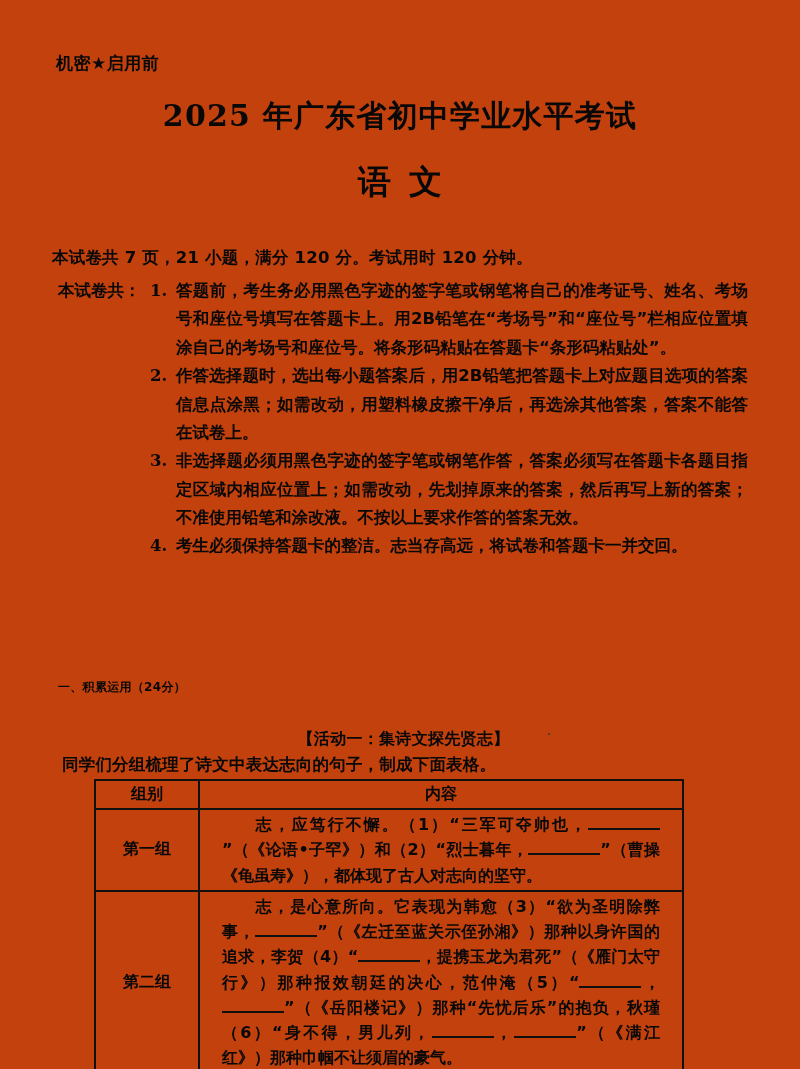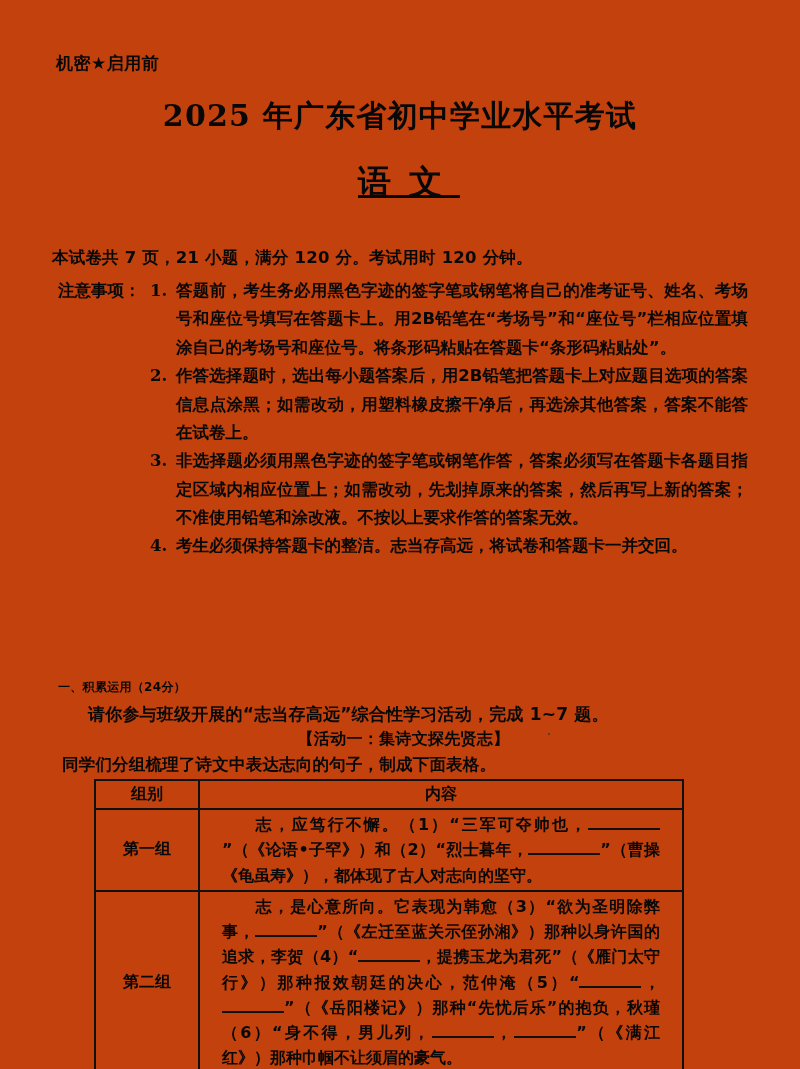--- a/index.html
+++ b/index.html
@@ -49,21 +49,20 @@
     position: absolute;
     left: 0;
     right: 0;
     top: 160px;
     text-align: center;
     font-family: "DejaVu Serif", "Liberation Serif", serif;
     font-size: 33px;
     font-weight: bold;
     letter-spacing: 18px;
     text-indent: 18px;
-    text-decoration: underline;
   }
 
   
   .meta-line {
     position: absolute;
     left: 52px;
     top: 247px;
     font-size: 16.5px;
     font-weight: bold;
     letter-spacing: 0.2px;
@@ -203,21 +202,21 @@
 
   <div class="confidential">机密★启用前</div>
 
   <div class="main-title">2025 年广东省初中学业水平考试</div>
 
   <div class="subject-title">语文</div>
 
   <div class="meta-line">本试卷共 7 页，21 小题，满分 120 分。考试用时 120 分钟。</div>
 
   <div class="notes">
-    <div class="notes-head">注意事项：</div>
+    <div class="notes-head">本试卷共：</div>
     <ul class="notes-list">
       <li>
         <span class="num">1.</span>
         <span>答题前，考生务必用黑色字迹的签字笔或钢笔将自己的准考证号、姓名、考场号和座位号填写在答题卡上。用2B铅笔在“考场号”和“座位号”栏相应位置填涂自己的考场号和座位号。将条形码粘贴在答题卡“条形码粘贴处”。</span>
       </li>
       <li>
         <span class="num">2.</span>
         <span>作答选择题时，选出每小题答案后，用2B铅笔把答题卡上对应题目选项的答案信息点涂黑；如需改动，用塑料橡皮擦干净后，再选涂其他答案，答案不能答在试卷上。</span>
       </li>
       <li>
@@ -226,21 +225,20 @@
       </li>
       <li>
         <span class="num">4.</span>
         <span>考生必须保持答题卡的整洁。志当存高远，将试卷和答题卡一并交回。</span>
       </li>
     </ul>
   </div>
 
   <div class="section-heading">一、积累运用（24分）</div>
 
-  <div class="section-intro">请你参与班级开展的“志当存高远”综合性学习活动，完成 1~7 题。</div>
 
   <div class="activity-title">【活动一：集诗文探先贤志】</div>
 
   <div class="stray-dot"></div>
 
   <div class="activity-lead">同学们分组梳理了诗文中表达志向的句子，制成下面表格。</div>
 
   <table class="content-table">
     <colgroup>
       <col class="col-group">

